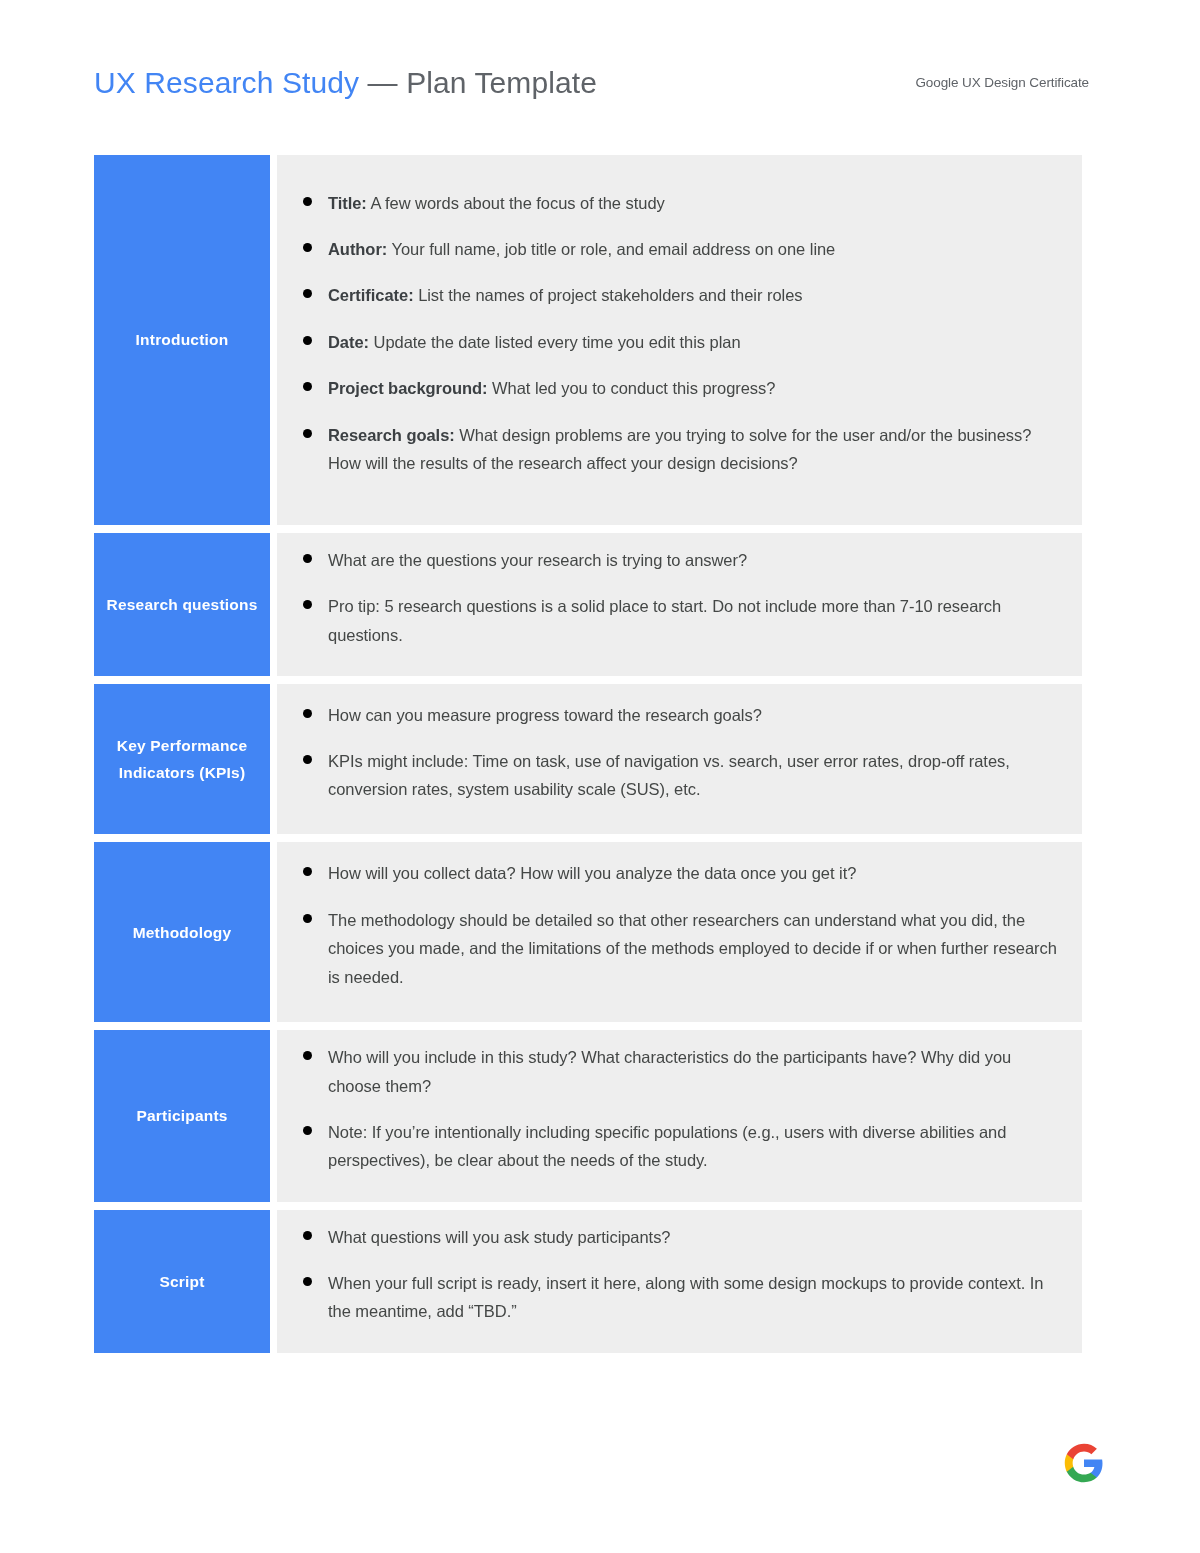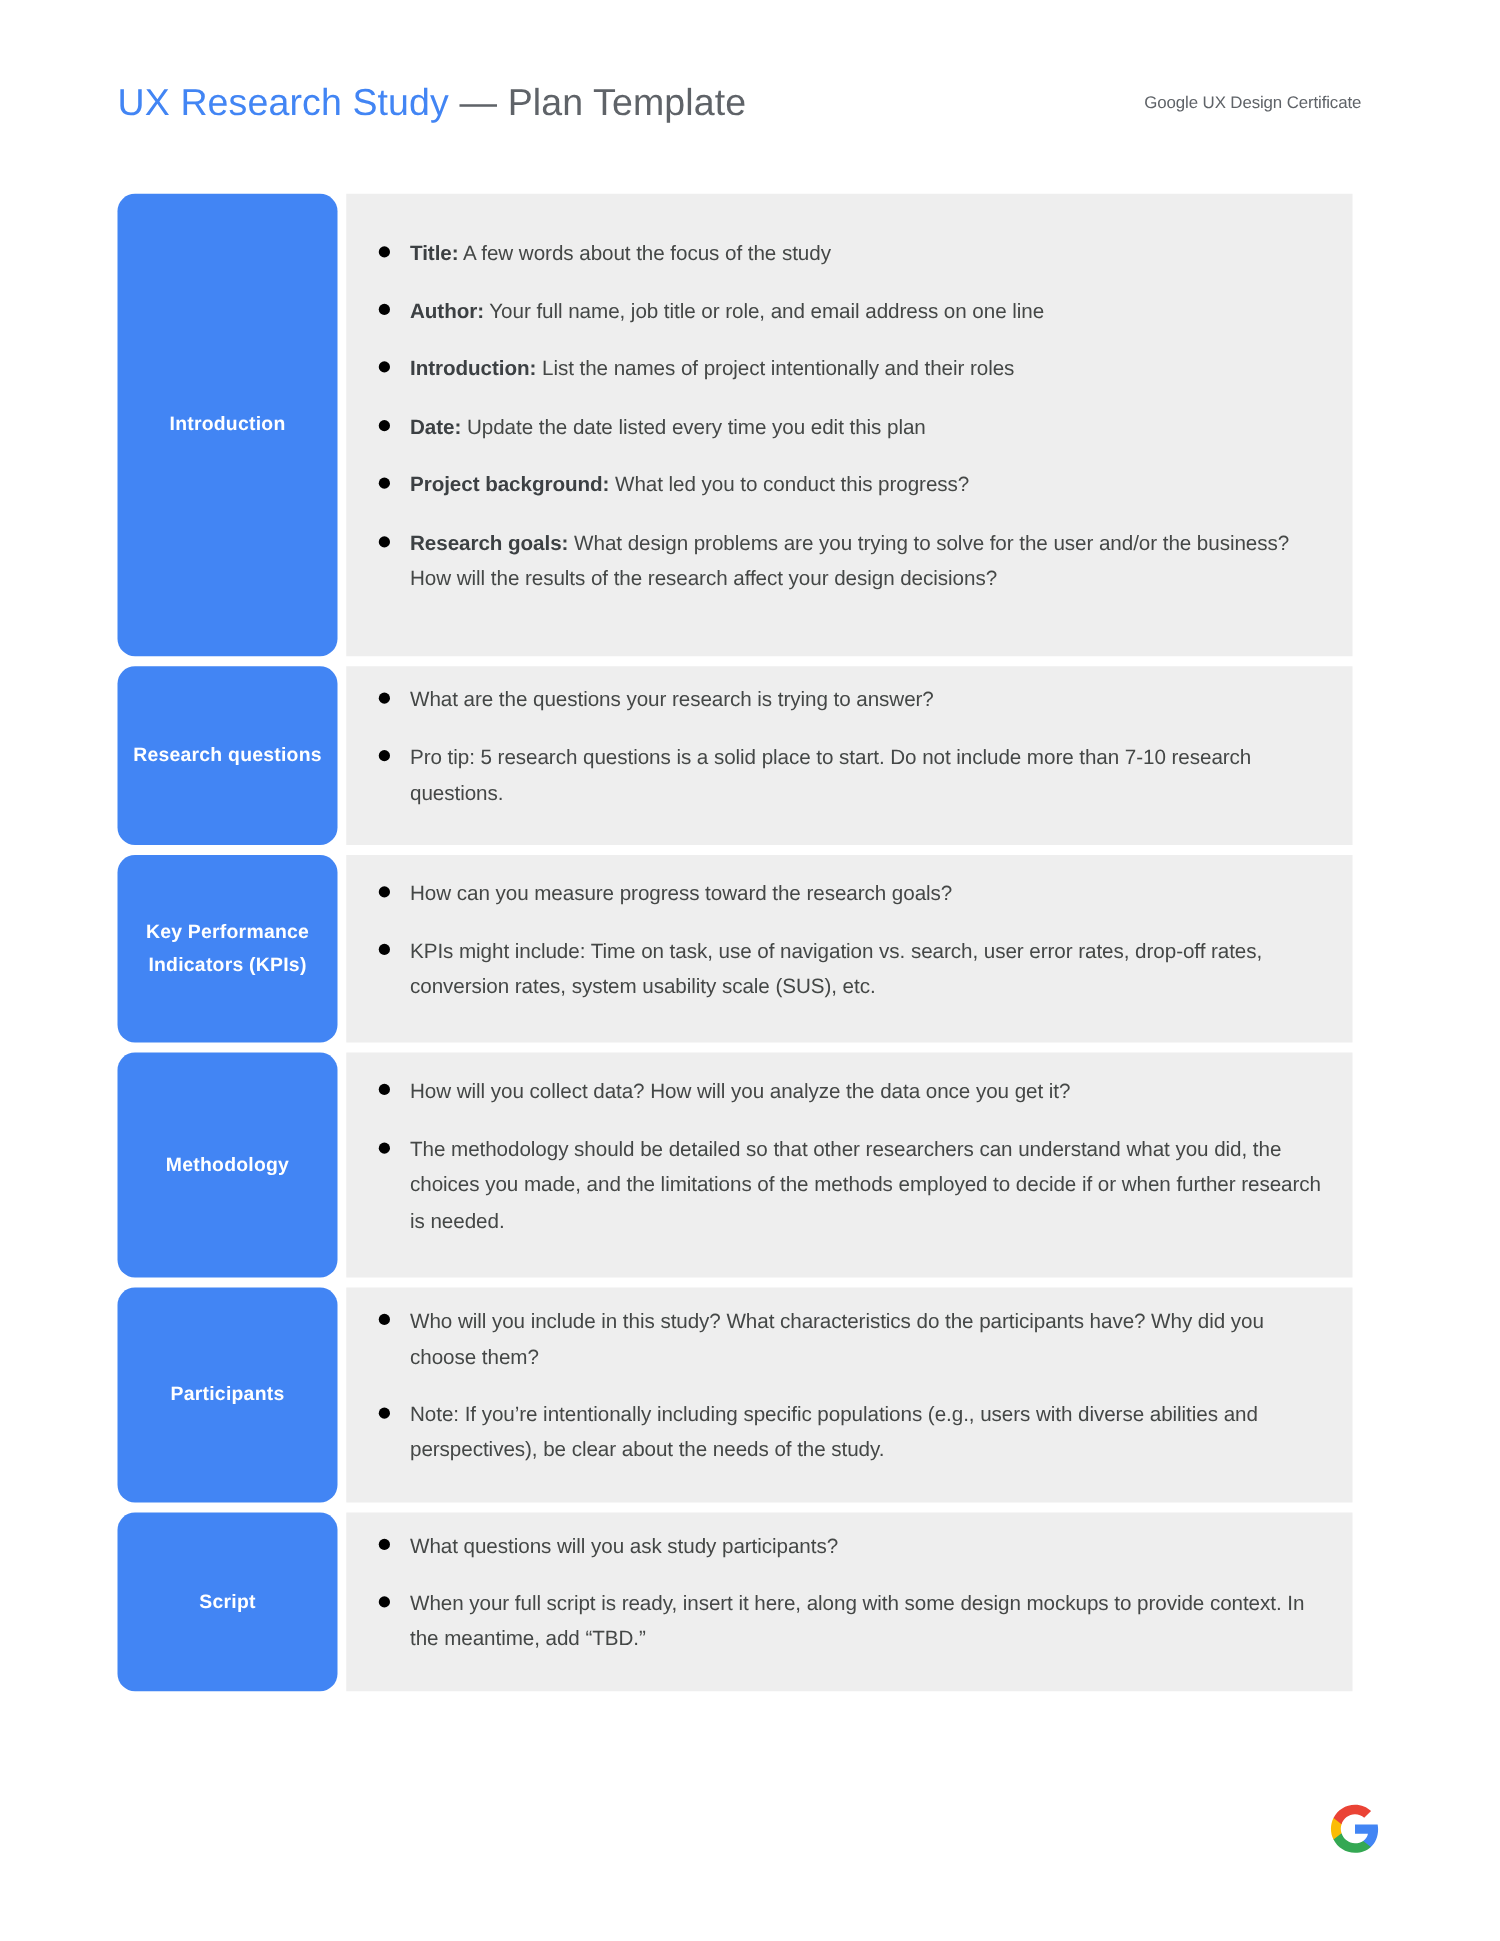--- a/index.html
+++ b/index.html
@@ -80,21 +80,20 @@
     display: flex;
     align-items: center;
     justify-content: center;
     text-align: center;
     font-size: 15.5px;
     font-weight: 700;
     line-height: 1.75;
     letter-spacing: 0.2px;
     box-sizing: border-box;
     padding: 6px 8px;
-    border-radius: 14px;
   }
 
   .row-content {
     flex: 1 1 auto;
     margin-left: 7px;
     background: #eeeeee;
     box-sizing: border-box;
     padding: 4px 24px 18px 26px;
     display: flex;
     flex-direction: column;
@@ -162,21 +161,21 @@
         <div class="bullet-item">
           <span class="bullet-dot"></span>
           <span class="bullet-text"><b>Title:</b><span> A few words about the focus of the study</span></span>
         </div>
         <div class="bullet-item">
           <span class="bullet-dot"></span>
           <span class="bullet-text"><b>Author:</b><span> Your full name, job title or role, and email address on one line</span></span>
         </div>
         <div class="bullet-item">
           <span class="bullet-dot"></span>
-          <span class="bullet-text"><b>Introduction:</b><span> List the names of project intentionally and their roles</span></span>
+          <span class="bullet-text"><b>Certificate:</b><span> List the names of project stakeholders and their roles</span></span>
         </div>
         <div class="bullet-item">
           <span class="bullet-dot"></span>
           <span class="bullet-text"><b>Date:</b><span> Update the date listed every time you edit this plan</span></span>
         </div>
         <div class="bullet-item">
           <span class="bullet-dot"></span>
           <span class="bullet-text"><b>Project background:</b><span> What led you to conduct this progress?</span></span>
         </div>
         <div class="bullet-item">

